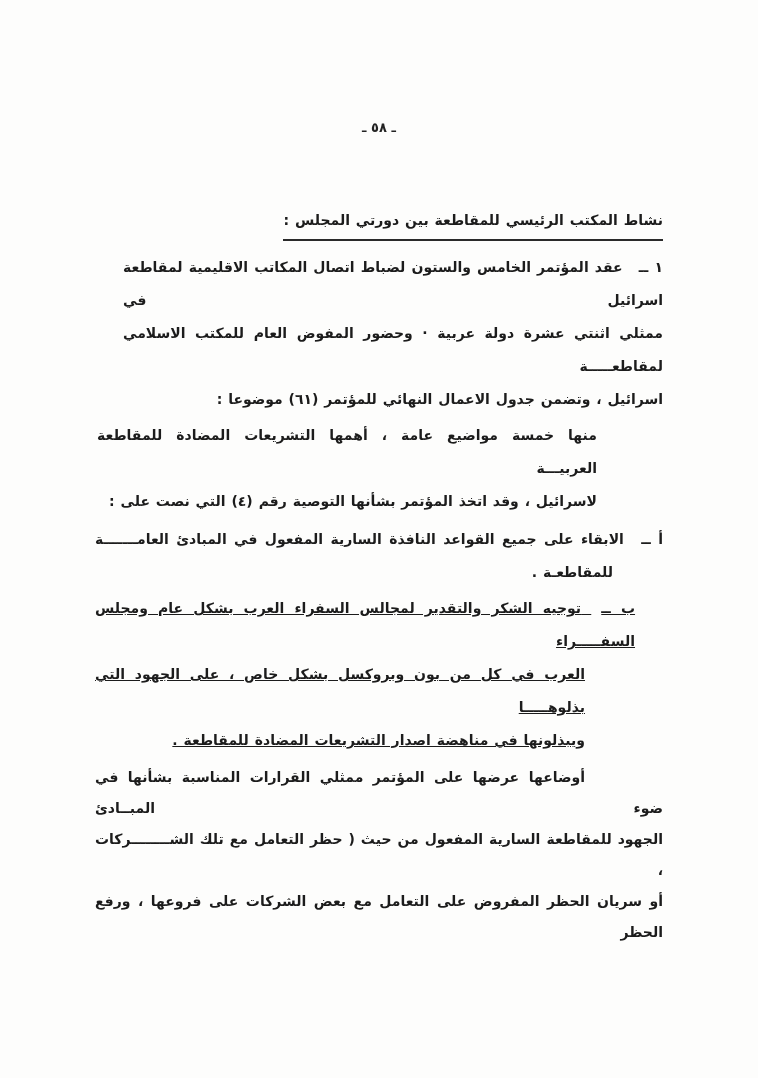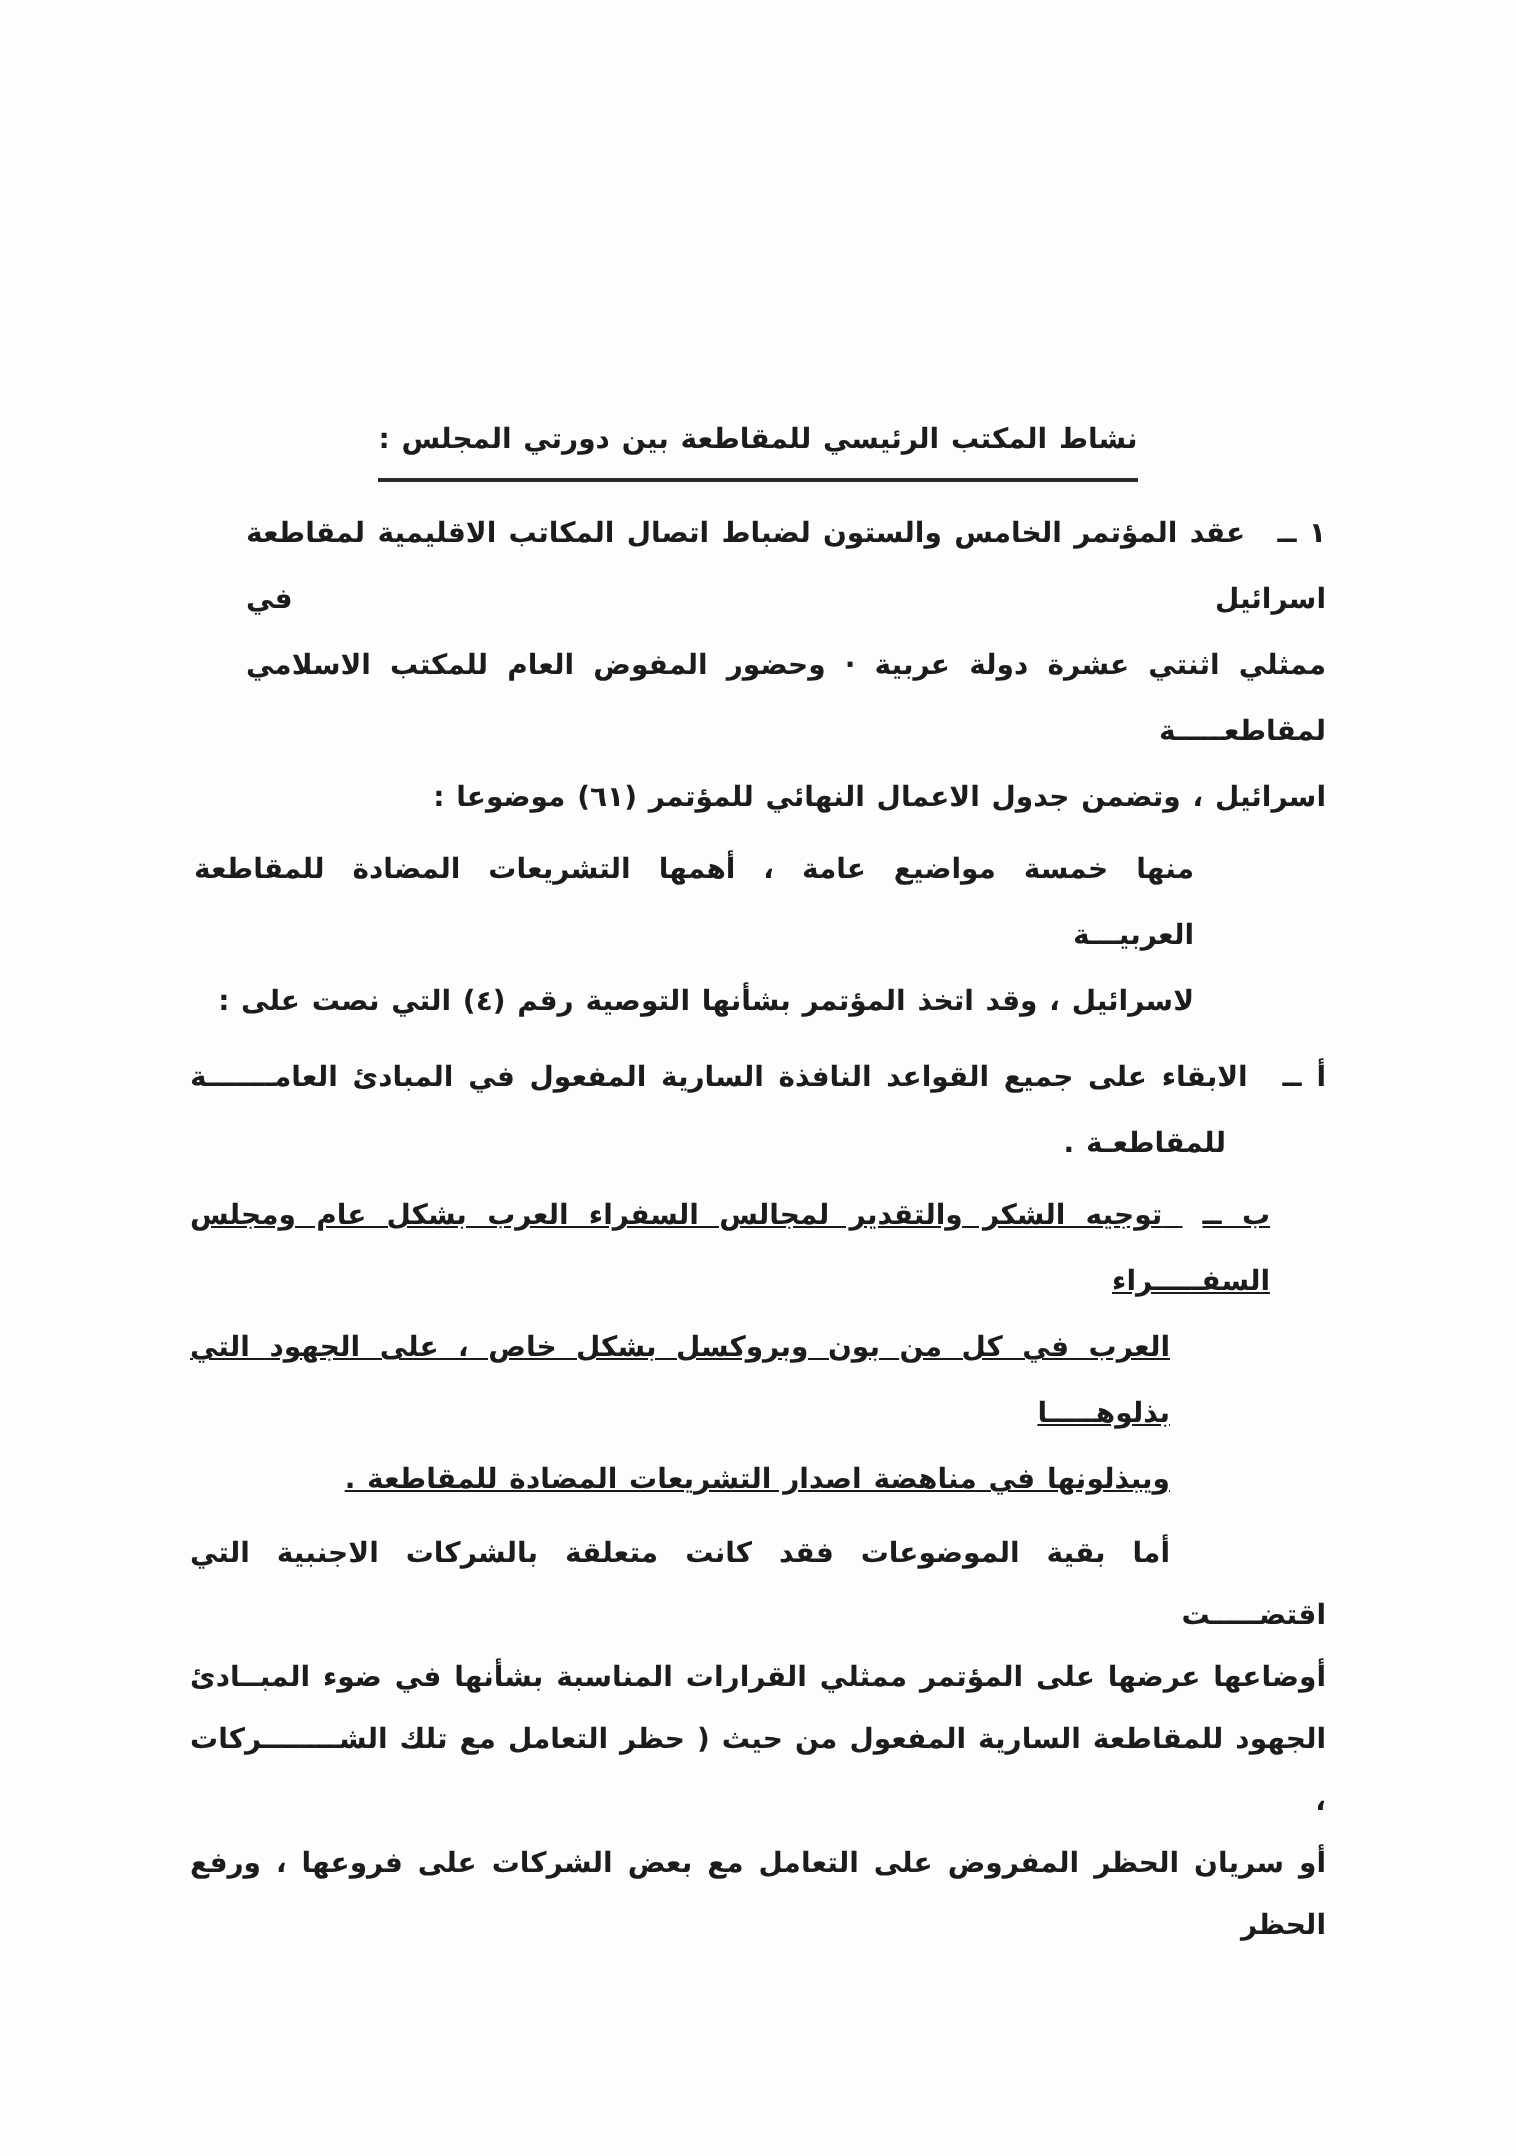--- a/index.html
+++ b/index.html
@@ -35,21 +35,21 @@
     right: 95px;
     left: 95px;
     direction: rtl;
     font-size: 14px;
     font-weight: bold;
     line-height: 33px;
     word-spacing: 1px;
     color: #1c1c1c;
   }
   .doc-title {
-    text-align: center;
+    text-align: right;
     margin-bottom: 0;
   }
   .doc-title .title-text {
     display: inline-block;
     border-bottom: 2px solid #2a2a2a;
     padding-bottom: 2px;
   }
   .block { margin: 0; }
   .line { min-height: 1em; }
   .line-full {
@@ -70,20 +70,21 @@
   .b-sub-item-b    { margin-top: 3px; margin-right: 28px; text-decoration: underline; }
   .b-sub-item-a .line + .line,
   .b-sub-item-b .line + .line { margin-right: 50px; }
   .b-para-companies { margin-top: 5px; line-height: 31px; }
   .b-para-companies .line:first-child { text-indent: 78px; }
 </style>
 </head>
 <body>
 
 <div class="sheet">
+  <div class="pagenum">ـ ٥٨ ـ</div>
 
   <div class="doc">
     <div class="line doc-title">
       <span class="title-text">نشاط المكتب الرئيسي للمقاطعة بين دورتي المجلس :</span>
     </div>
     <div>
         <div class="block b-item-1">
           <div class="line line-full"><span class="marker">١ ــ</span> <span>عقد المؤتمر الخامس والستون لضباط اتصال المكاتب الاقليمية لمقاطعة اسرائيل في</span></div>
           <div class="line line-full">ممثلي اثنتي عشرة دولة عربية · وحضور المفوض العام للمكتب الاسلامي لمقاطعـــــة</div>
           <div class="line line-end">اسرائيل ، وتضمن جدول الاعمال النهائي للمؤتمر (٦١) موضوعا :</div>
@@ -95,20 +96,19 @@
         <div class="block b-sub-item-a">
           <div class="line line-full"><span class="marker">أ ــ</span> <span>الابقاء على جميع القواعد النافذة السارية المفعول في المبادئ العامـــــــة</span></div>
           <div class="line line-end">للمقاطعـة .</div>
         </div>
         <div class="block b-sub-item-b">
           <div class="line line-full"><span class="marker">ب ــ</span> <span>توجيه الشكر والتقدير لمجالس السفراء العرب بشكل عام ومجلس السفـــــراء</span></div>
           <div class="line line-full">العرب في كل من بون وبروكسل بشكل خاص ، على الجهود التي بذلوهـــــا</div>
           <div class="line line-end">ويبذلونها في مناهضة اصدار التشريعات المضادة للمقاطعة .</div>
         </div>
         <div class="block b-para-companies">
-          <div class="line line-full">أما بقية الموضوعات فقد كانت متعلقة بالشركات الاجنبية التي اقتضـــــت</div>
           <div class="line line-full">أوضاعها عرضها على المؤتمر ممثلي القرارات المناسبة بشأنها في ضوء المبــادئ</div>
           <div class="line line-full">الجهود للمقاطعة السارية المفعول من حيث ( حظر التعامل مع تلك الشــــــــركات ،</div>
           <div class="line line-full">أو سريان الحظر المفروض على التعامل مع بعض الشركات على فروعها ، ورفع الحظر</div>
         </div>
       </div>
   </div>
 </div>
 
 </body></html>

